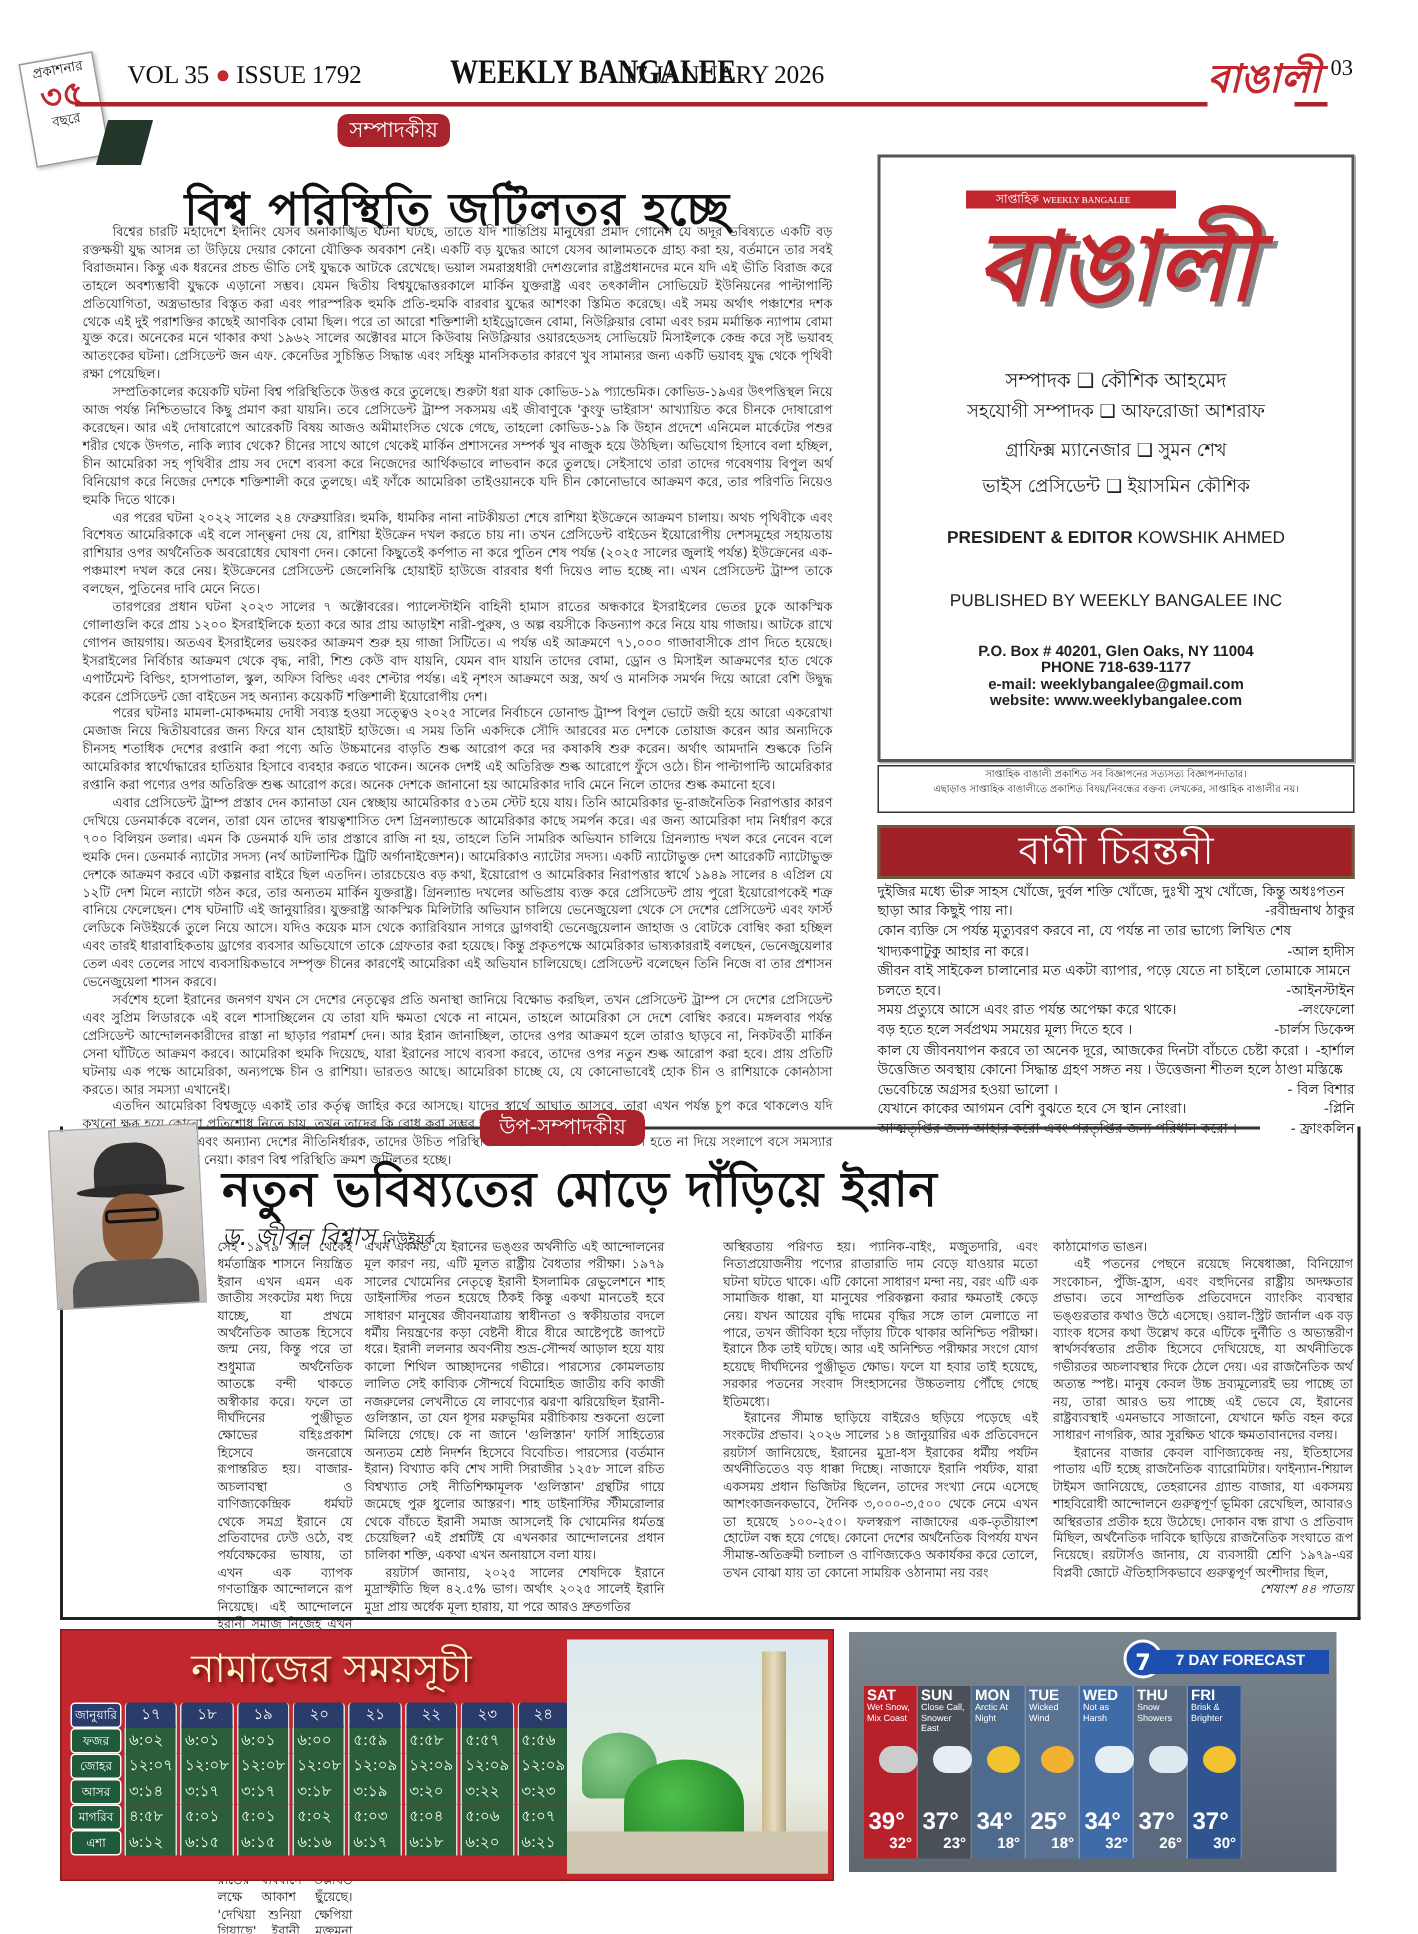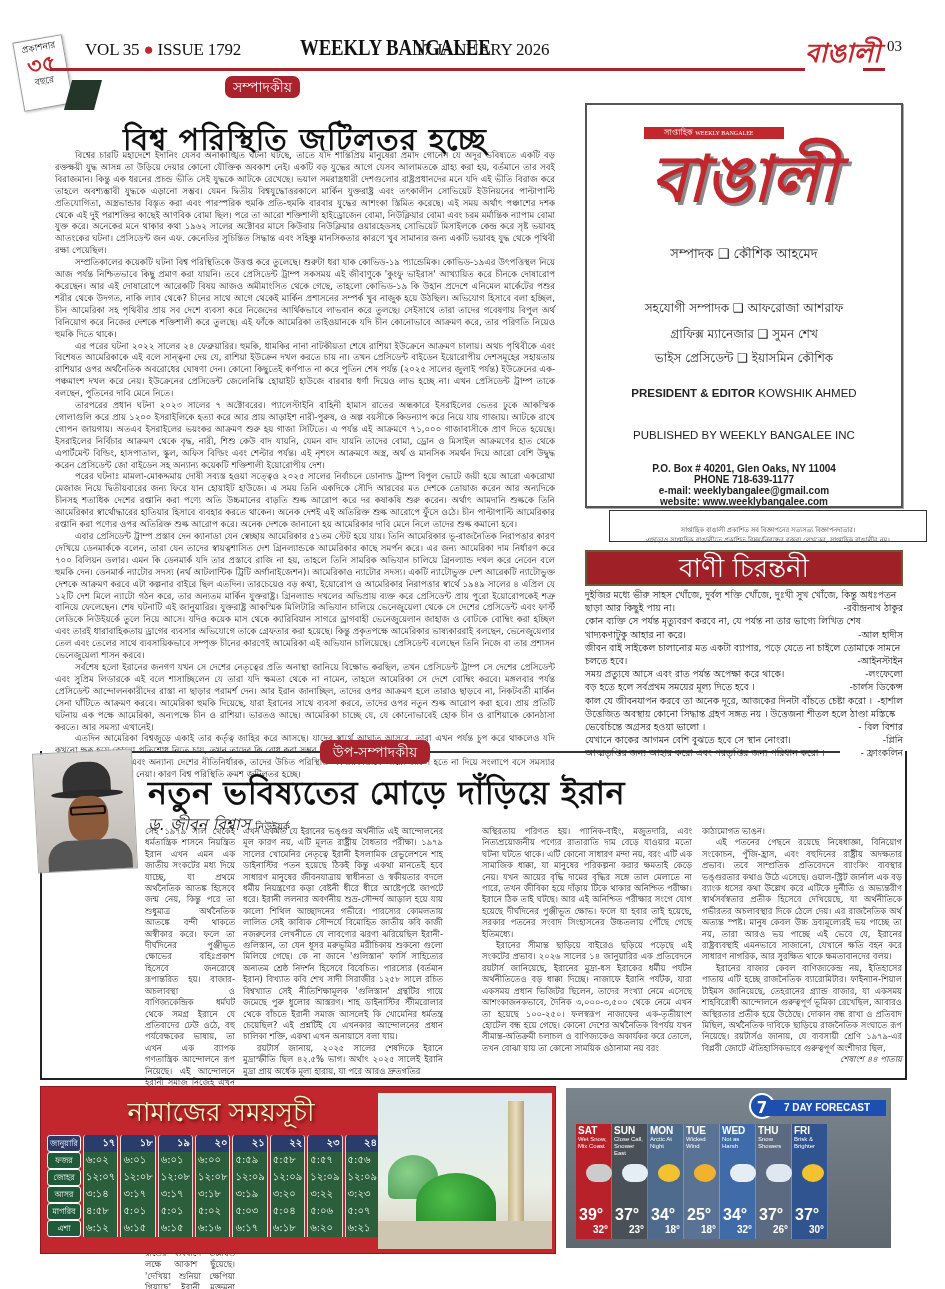--- a/index.html
+++ b/index.html
@@ -18,21 +18,21 @@
 .tagpill{position:absolute;background:#a8232b;color:#fff;border-radius:7px;text-align:center;font-size:14px}
 .ed-title{position:absolute;left:55px;top:116px;width:500px;text-align:center;font-size:30px;font-family:"DejaVu Sans",sans-serif;letter-spacing:1px}
 .ed-body{position:absolute;left:55px;top:150px;width:500px;font-size:8.6px;line-height:11.9px;text-align:justify;color:#222}
 .ed-body p{text-indent:20px}
 .box{position:absolute;left:585px;top:103px;width:318px;height:405px;border:2px solid #555;box-shadow:1px 1px 0 #aaa;text-align:center}
 .logo-big{margin:22px auto 0;width:220px;height:95px;position:relative}
 .logo-big .top{position:absolute;left:10px;top:0;width:140px;height:12px;background:#c1272d;color:#fff;font-size:8px;line-height:12px;text-align:left;padding-left:20px}
 .logo-big .word{position:absolute;left:0;top:12px;width:220px;font-size:64px;color:#c1272d;font-weight:bold;font-style:italic;line-height:80px;text-shadow:3px 3px 0 #888}
 .box .l{font-size:12px;color:#222}
 .box .eng{font-family:"Liberation Sans",sans-serif}
-.notice{position:absolute;left:609px;top:510px;width:318px;height:32px;border:1.5px solid #333;font-size:6.5px;text-align:center;line-height:10px;padding-top:14px;color:#333}
+.notice{position:absolute;left:585px;top:510px;width:318px;height:32px;border:1.5px solid #333;font-size:6.5px;text-align:center;line-height:10px;padding-top:0;color:#333}
 .bani{position:absolute;left:585px;top:550px;width:318px;height:36px;background:#9f2026;border:2px solid #6b5a3a;color:#fff;font-size:26px;text-align:center;line-height:32px}
 .quotes{position:absolute;left:585px;top:588px;width:318px;font-size:9.2px;line-height:13.2px;color:#111}
 .quotes .q{position:relative}
 .quotes .a{float:right}
 .sub-pill{left:320px;top:740px;width:110px;height:24px;line-height:24px;font-size:14px}
 .subline{position:absolute;left:120px;top:751px;width:720px;height:1.5px;background:#333}
 .photo{position:absolute;left:35px;top:751px;width:100px;height:120px;background:linear-gradient(#dcd9d6,#bfb8b2);border:1px solid #aaa;transform:rotate(-3deg);overflow:hidden}
 .photo .hat{position:absolute;left:28px;top:10px;width:48px;height:34px;background:#333;border-radius:20px 20px 4px 4px}
 .photo .brim{position:absolute;left:16px;top:38px;width:72px;height:8px;background:#2a2a2a;border-radius:50%}
 .photo .face{position:absolute;left:32px;top:44px;width:40px;height:46px;background:#8a5a3a;border-radius:40%}
@@ -50,21 +50,21 @@
 .c4{left:702px;width:200px}
 .bframe{position:absolute;left:40px;top:751px;width:1.5px;height:328px;background:#222}
 .bframe2{position:absolute;left:40px;top:1078px;width:867px;height:2px;background:#222}
 .bframe3{position:absolute;left:905px;top:751px;width:1.5px;height:328px;background:#222}
 .prayer{position:absolute;left:40px;top:1086px;width:516px;height:168px;background:#c1272d;border:1px solid #8a1a1f}
 .prayer .ttl{position:absolute;left:55px;top:5px;width:250px;text-align:center;color:#fef9c3;font-size:26px;text-shadow:2px 2px 3px #5a0e12}
 .pgrid{position:absolute;left:4px;top:48px;border-collapse:separate;border-spacing:2px 0}
 .pgrid td{font-size:10px;color:#fff;height:16px;padding:0 2px;border-left:1px solid #ddd;border-right:1px solid #ddd}
 .pgrid .lbl{background:#1f5a3a;border:1px solid #fff;border-radius:3px;width:34px;text-align:center;font-size:8px}
 .pgrid .lbl.m{background:#2a3c6b}
-.pgrid .day{background:#2a3c6b;text-align:right;font-weight:bold;border-radius:3px 3px 0 0;width:33px}
+.pgrid .day{background:#2a3c6b;text-align:center;font-weight:normal;border-radius:3px 3px 0 0;width:33px}
 .pgrid .t{background:#2b5e3b;width:33px}
 .mosque{position:absolute;left:337px;top:6px;width:174px;height:156px;background:linear-gradient(#dde9ee,#e9efe6 60%,#d9cfbe);overflow:hidden}
 .mosque .dome{position:absolute;left:38px;top:80px;width:80px;height:60px;background:radial-gradient(circle at 40% 40%,#4fc04a,#1b7a24);border-radius:50% 50% 8px 8px}
 .mosque .dome2{position:absolute;left:10px;top:62px;width:50px;height:44px;background:radial-gradient(circle at 40% 40%,#7acb7a,#2f8a3c);border-radius:50% 50% 6px 6px;opacity:.85}
 .mosque .min{position:absolute;left:130px;top:8px;width:16px;height:130px;background:linear-gradient(90deg,#c9b98c,#e6dcc0,#b8a67a)}
 .mosque .base{position:absolute;left:0;top:128px;width:174px;height:30px;background:#cfc6b2}
 .weather{position:absolute;left:566px;top:1088px;width:325px;height:160px;background:linear-gradient(#7a858e,#5f6770);overflow:hidden}
 .wtag{position:absolute;left:200px;top:12px;width:120px;height:16px;background:#1d4fb0;color:#fff;font-size:10px;font-weight:bold;line-height:16px;padding-left:18px;font-family:"Liberation Sans",sans-serif}
 .w7{position:absolute;left:183px;top:5px;width:26px;height:26px;border-radius:50%;background:#1d4fb0;color:#fff;font-size:15px;font-weight:bold;text-align:center;line-height:26px;border:2px solid #fff}
 .wcols{position:absolute;left:10px;top:36px;display:flex}
@@ -106,21 +106,21 @@
   <p>এতদিন আমেরিকা বিশ্বজুড়ে একাই তার কর্তৃত্ব জাহির করে আসছে। যাদের স্বার্থে আঘাত আসবে, তারা এখন পর্যন্ত চুপ করে থাকলেও যদি কখনো ক্ষুব্ধ হয়ে কোনো প্রতিশোধ নিতে চায়, তখন তাদের কি রোধ করা সম্ভব হবে?</p>
   <p>যারা আমেরিকা এবং অন্যান্য দেশের নীতিনির্ধারক, তাদের উচিত পরিস্থিতি একতরফাভাবে আরো জটিল হতে না দিয়ে সংলাপে বসে সমস্যার দ্রুত সমাধানের উদ্যোগ নেয়া। কারণ বিশ্ব পরিস্থিতি ক্রমশ জটিলতর হচ্ছে।</p>
 </div>
 
 <div class="box">
   <div class="logo-big">
     <div class="top"><span>সাপ্তাহিক</span> <span style="font-family:'Liberation Serif',serif;font-size:6px">WEEKLY BANGALEE</span></div>
     <div class="word">বাঙালী</div>
   </div>
   <div class="l" style="margin-top:22px;font-size:13px">সম্পাদক ❑ কৌশিক আহমেদ</div>
-  <div class="l" style="margin-top:34px">সহযোগী সম্পাদক ❑ আফরোজা আশরাফ</div>
+  <div class="l" style="">সহযোগী সম্পাদক ❑ আফরোজা আশরাফ</div>
   <div class="l" style="margin-top:6px">গ্রাফিক্স ম্যানেজার ❑ সুমন শেখ</div>
   <div class="l" style="margin-top:4px">ভাইস প্রেসিডেন্ট ❑ ইয়াসমিন কৌশিক</div>
   <div class="l eng" style="margin-top:18px;font-size:11.5px"><b>PRESIDENT &amp; EDITOR</b> <span>KOWSHIK AHMED</span></div>
   <div class="l eng" style="margin-top:30px;font-size:11.5px">PUBLISHED BY WEEKLY BANGALEE INC</div>
   <div class="l eng" style="margin-top:22px;font-size:10px;font-weight:bold">P.O. Box # 40201, Glen Oaks, NY 11004</div>
   <div class="l eng" style="font-size:10px;font-weight:bold">PHONE 718-639-1177</div>
   <div class="l eng" style="font-size:10px;font-weight:bold">e-mail: weeklybangalee@gmail.com</div>
   <div class="l eng" style="font-size:10px;font-weight:bold">website: www.weeklybangalee.com</div>
 </div>
 

